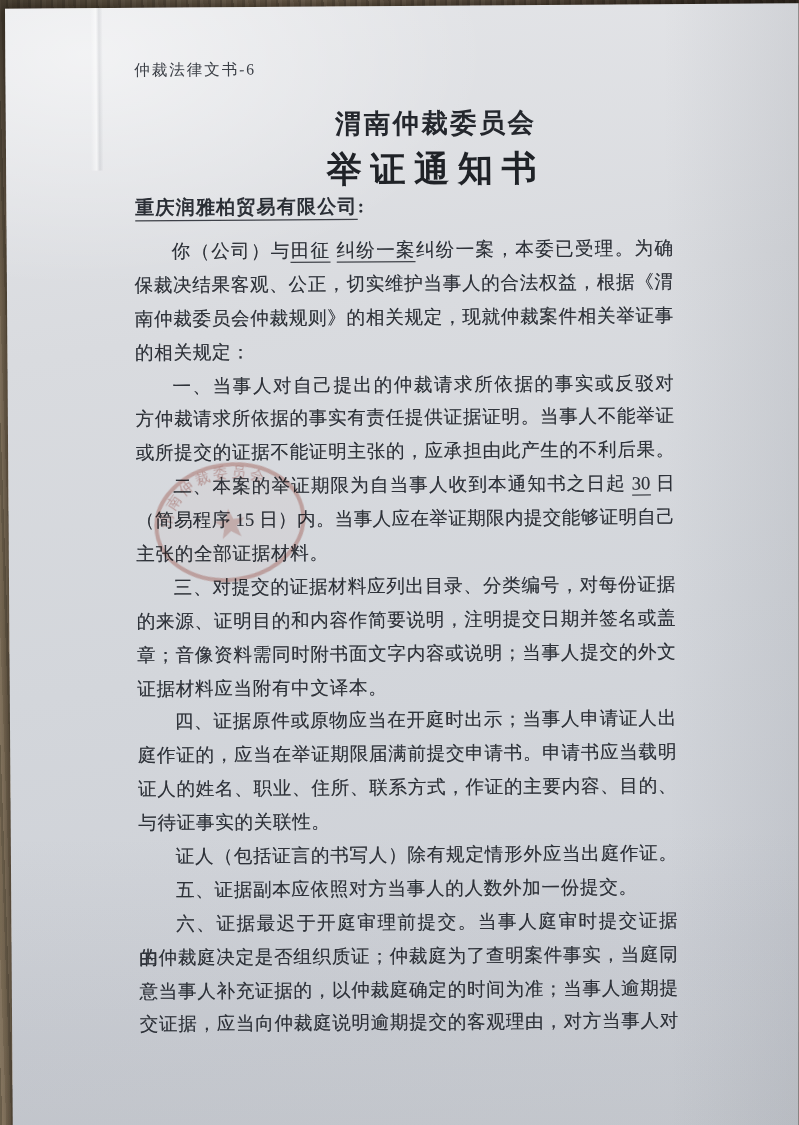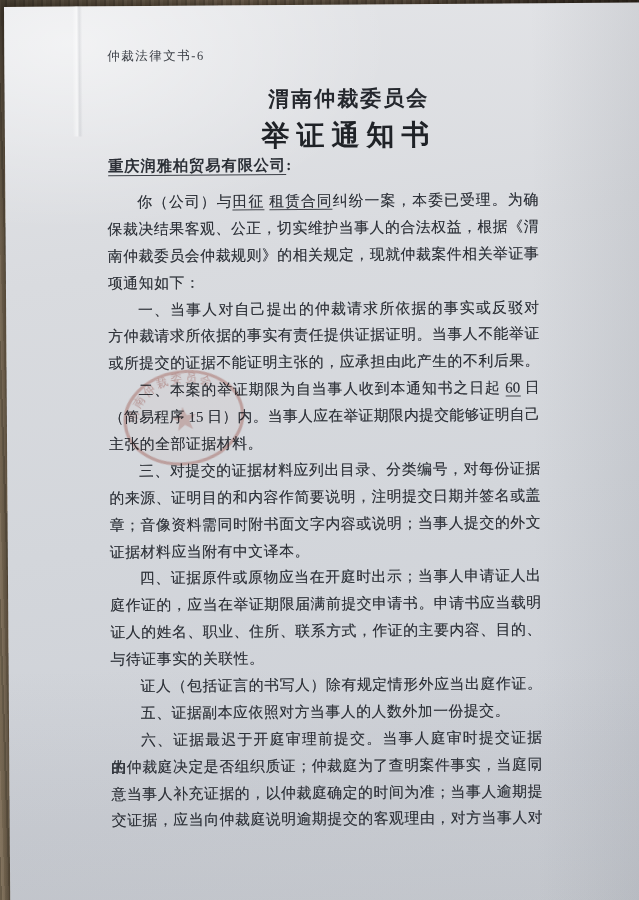--- a/index.html
+++ b/index.html
@@ -64,28 +64,28 @@
     <div class="doc-number">仲裁法律文书-6</div>
 
     <div class="titles">
       <div class="org-title">渭南仲裁委员会</div>
       <div class="doc-title">举证通知书</div>
     </div>
 
     <div class="addressee"><span class="u-name">重庆润雅柏贸易有限公司</span><span>:</span></div>
 
     <div class="body">
-        <div class="line indent just"><span>你（公司）与</span><span class="u">田征</span><span> </span><span class="u">租赁合同</span><span>纠纷一案，本委已受理。为确</span></div>
+        <div class="line indent just"><span>你（公司）与</span><span class="u">田征</span><span> </span><span class="u">纠纷一案</span><span>纠纷一案，本委已受理。为确</span></div>
         <div class="line just"><span>保裁决结果客观、公正，切实维护当事人的合法权益，根据《渭</span></div>
         <div class="line just"><span>南仲裁委员会仲裁规则》的相关规定，现就仲裁案件相关举证事</span></div>
-        <div class="line"><span>项通知如下：</span></div>
+        <div class="line"><span>的相关规定：</span></div>
         <div class="line indent just"><span>一、当事人对自己提出的仲裁请求所依据的事实或反驳对</span></div>
         <div class="line just"><span>方仲裁请求所依据的事实有责任提供证据证明。当事人不能举证</span></div>
         <div class="line just"><span>或所提交的证据不能证明主张的，应承担由此产生的不利后果。</span></div>
-        <div class="line indent just"><span>二、本案的举证期限为自当事人收到本通知书之日起 </span><span class="u">60</span><span> 日</span></div>
+        <div class="line indent just"><span>二、本案的举证期限为自当事人收到本通知书之日起 </span><span class="u">30</span><span> 日</span></div>
         <div class="line just"><span>（简易程序 15 日）内。当事人应在举证期限内提交能够证明自己</span></div>
         <div class="line"><span>主张的全部证据材料。</span></div>
         <div class="line indent just"><span>三、对提交的证据材料应列出目录、分类编号，对每份证据</span></div>
         <div class="line just"><span>的来源、证明目的和内容作简要说明，注明提交日期并签名或盖</span></div>
         <div class="line just"><span>章；音像资料需同时附书面文字内容或说明；当事人提交的外文</span></div>
         <div class="line"><span>证据材料应当附有中文译本。</span></div>
         <div class="line indent just"><span>四、证据原件或原物应当在开庭时出示；当事人申请证人出</span></div>
         <div class="line just"><span>庭作证的，应当在举证期限届满前提交申请书。申请书应当载明</span></div>
         <div class="line just"><span>证人的姓名、职业、住所、联系方式，作证的主要内容、目的、</span></div>
         <div class="line"><span>与待证事实的关联性。</span></div>

